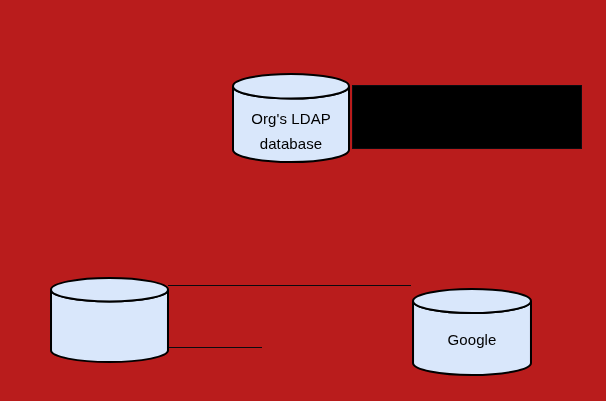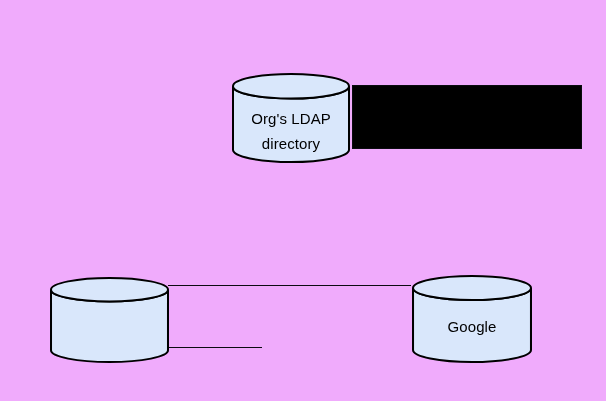--- a/index.html
+++ b/index.html
@@ -5,21 +5,21 @@
   html, body { margin: 0; padding: 0; }
   body {
     width: 606px; height: 401px;
     background: #000000;
     font-family: "Liberation Sans", "DejaVu Sans", sans-serif;
     overflow: hidden; position: relative;
   }
   .canvas {
     position: absolute; left: 0; top: 0;
     width: 606px; height: 401px;
-    background: #f0abfc;
+    background: #b91c1c;
   }
   .node {
     position: absolute;
   }
   .node svg {
     position: absolute; left: 0; top: 0;
     width: 100%; height: 100%;
     display: block;
   }
   .node-label {
@@ -30,21 +30,21 @@
     letter-spacing: 0.1px;
   }
   .node-label span { display: block; }
 
   #node-ldap   { left: 232px; top: 73px;  width: 118px; height: 90px; }
   #node-ldap .node-label   { top: 33px; line-height: 25px; }
 
   #node-emm    { left: 50px;  top: 277px; width: 119px; height: 86px; }
   #node-emm .node-label    { top: 25px; line-height: 24px; }
 
-  #node-google { left: 412px; top: 275px; width: 120px; height: 88px; }
+  #node-google { left: 412px; top: 288px; width: 120px; height: 88px; }
   #node-google .node-label { top: 40px; line-height: 24px; }
 
   
   .faint-rect {
     position: absolute; left: 352px; top: 85px;
     width: 228px; height: 62px;
     border: 1px solid #0b0b10;
     background: #000000;
   }
   .faint-line { position: absolute; height: 1px; background: #0b0b10; }
@@ -60,21 +60,21 @@
   <div class="faint-line" id="faint-line-upper"></div>
   <div class="faint-line" id="faint-line-lower"></div>
 
   <div class="node" id="node-ldap">
     <svg viewBox="0 0 118 88" preserveAspectRatio="none">
       <path d="M1 13 L1 75 A58 12 0 0 0 117 75 L117 13 A58 12 0 0 1 1 13 Z" stroke-width="2" stroke="#000000" fill="#d9e7fb"></path>
       <ellipse cx="59" cy="13" rx="58" ry="12" stroke-width="2" stroke="#000000" fill="#d9e7fb"></ellipse>
     </svg>
     <div class="node-label">
       <span>Org's LDAP</span>
-      <span>directory</span>
+      <span>database</span>
     </div>
   </div>
 
   <div class="node" id="node-emm">
     <svg viewBox="0 0 118 88" preserveAspectRatio="none">
       <path d="M1 13 L1 75 A58 12 0 0 0 117 75 L117 13 A58 12 0 0 1 1 13 Z" stroke-width="2" stroke="#000000" fill="#d9e7fb"></path>
       <ellipse cx="59" cy="13" rx="58" ry="12" stroke-width="2" stroke="#000000" fill="#d9e7fb"></ellipse>
     </svg>
     <div class="node-label">
     </div>

